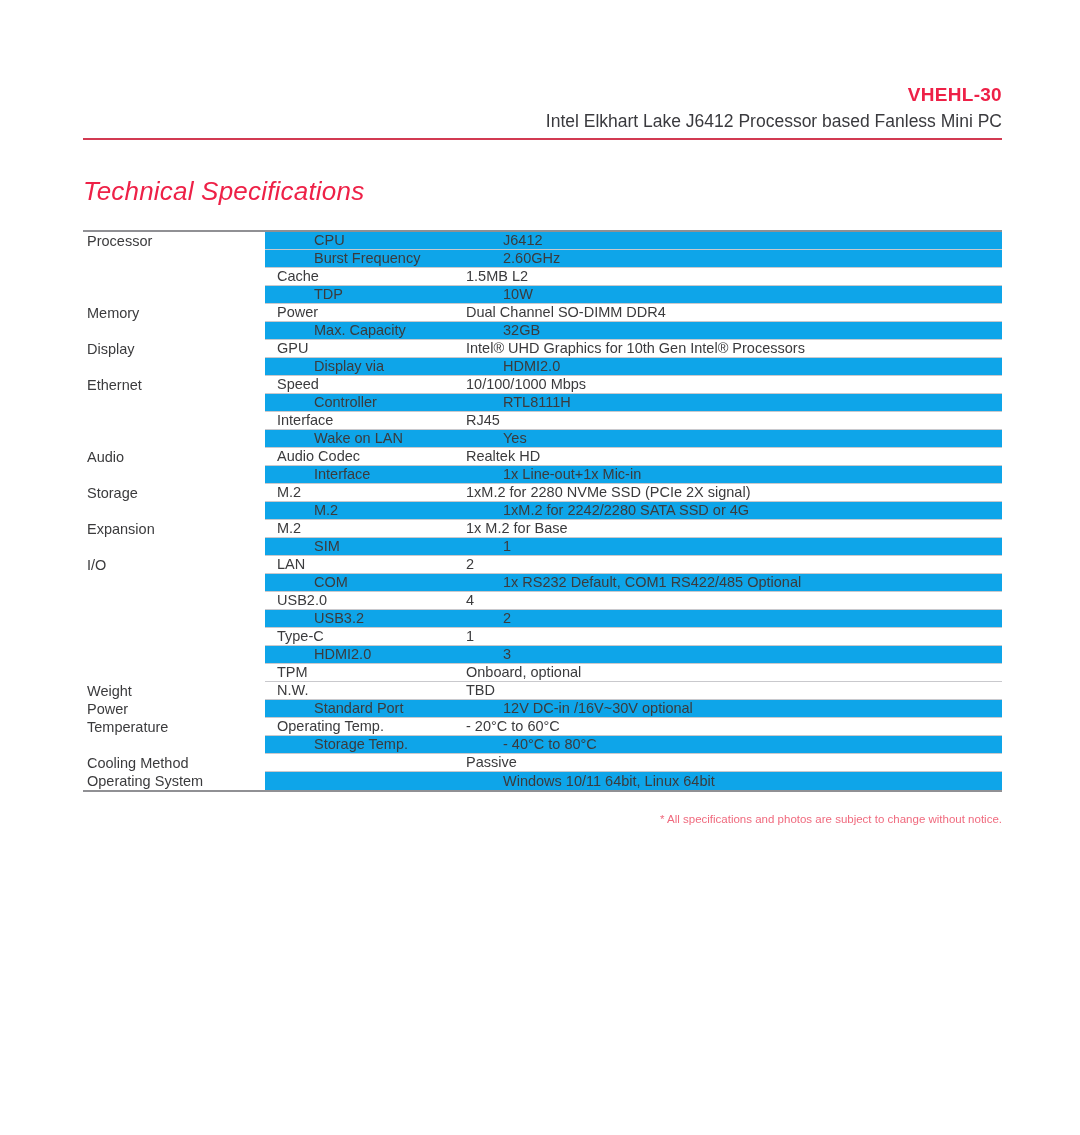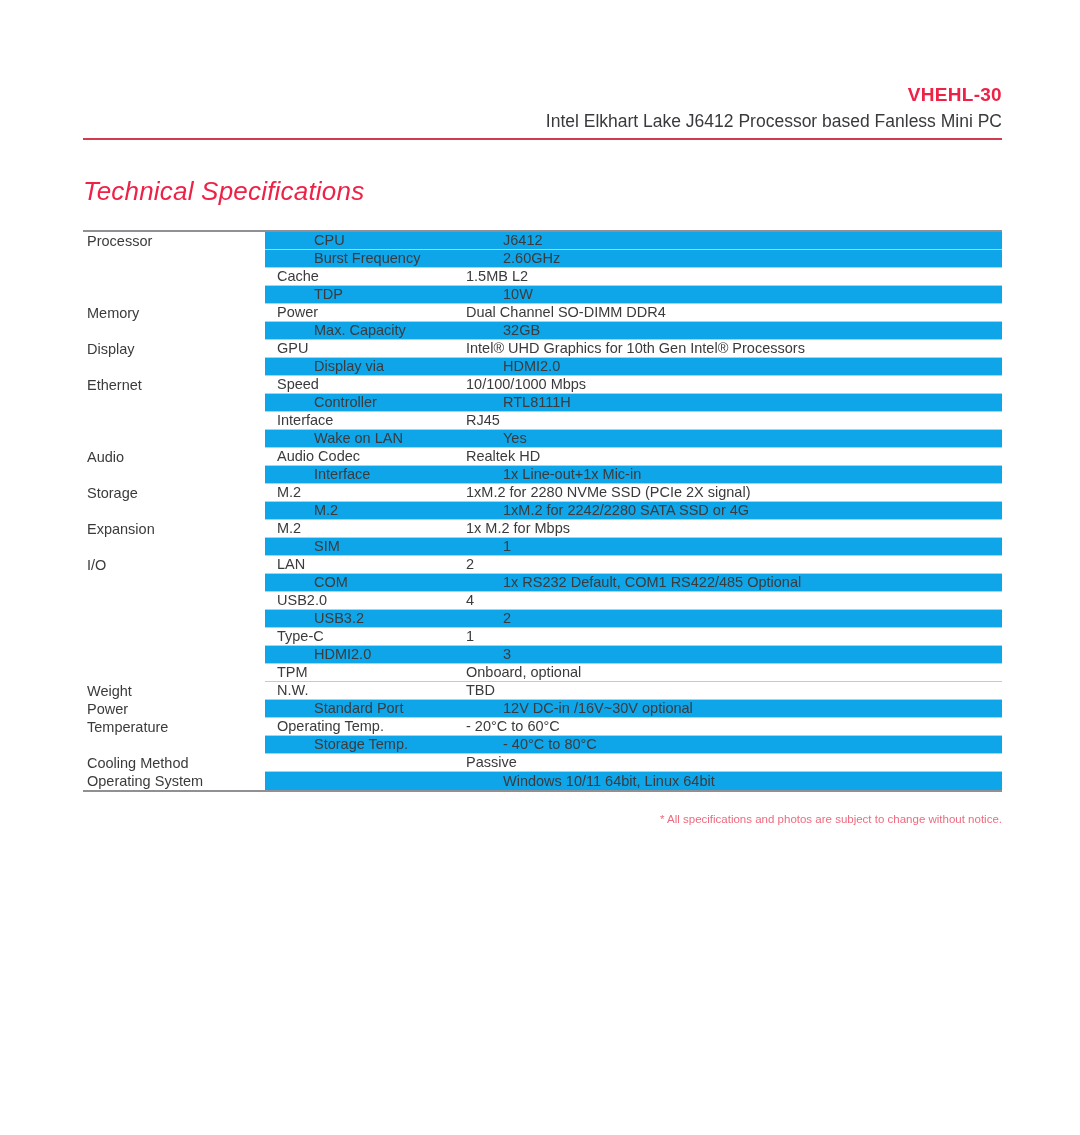--- a/index.html
+++ b/index.html
@@ -222,21 +222,21 @@
         <div class="cell-cat"></div>
         <div class="band">
           <div class="cell-item">M.2</div>
           <div class="cell-value">1xM.2 for 2242/2280 SATA SSD or 4G</div>
         </div>
       </div>
       <div class="spec-row plain">
         <div class="cell-cat">Expansion</div>
         <div class="band">
           <div class="cell-item">M.2</div>
-          <div class="cell-value">1x M.2 for Mbps</div>
+          <div class="cell-value">1x M.2 for Base</div>
         </div>
       </div>
       <div class="spec-row stripe">
         <div class="cell-cat"></div>
         <div class="band">
           <div class="cell-item">SIM</div>
           <div class="cell-value">1</div>
         </div>
       </div>
       <div class="spec-row plain">

